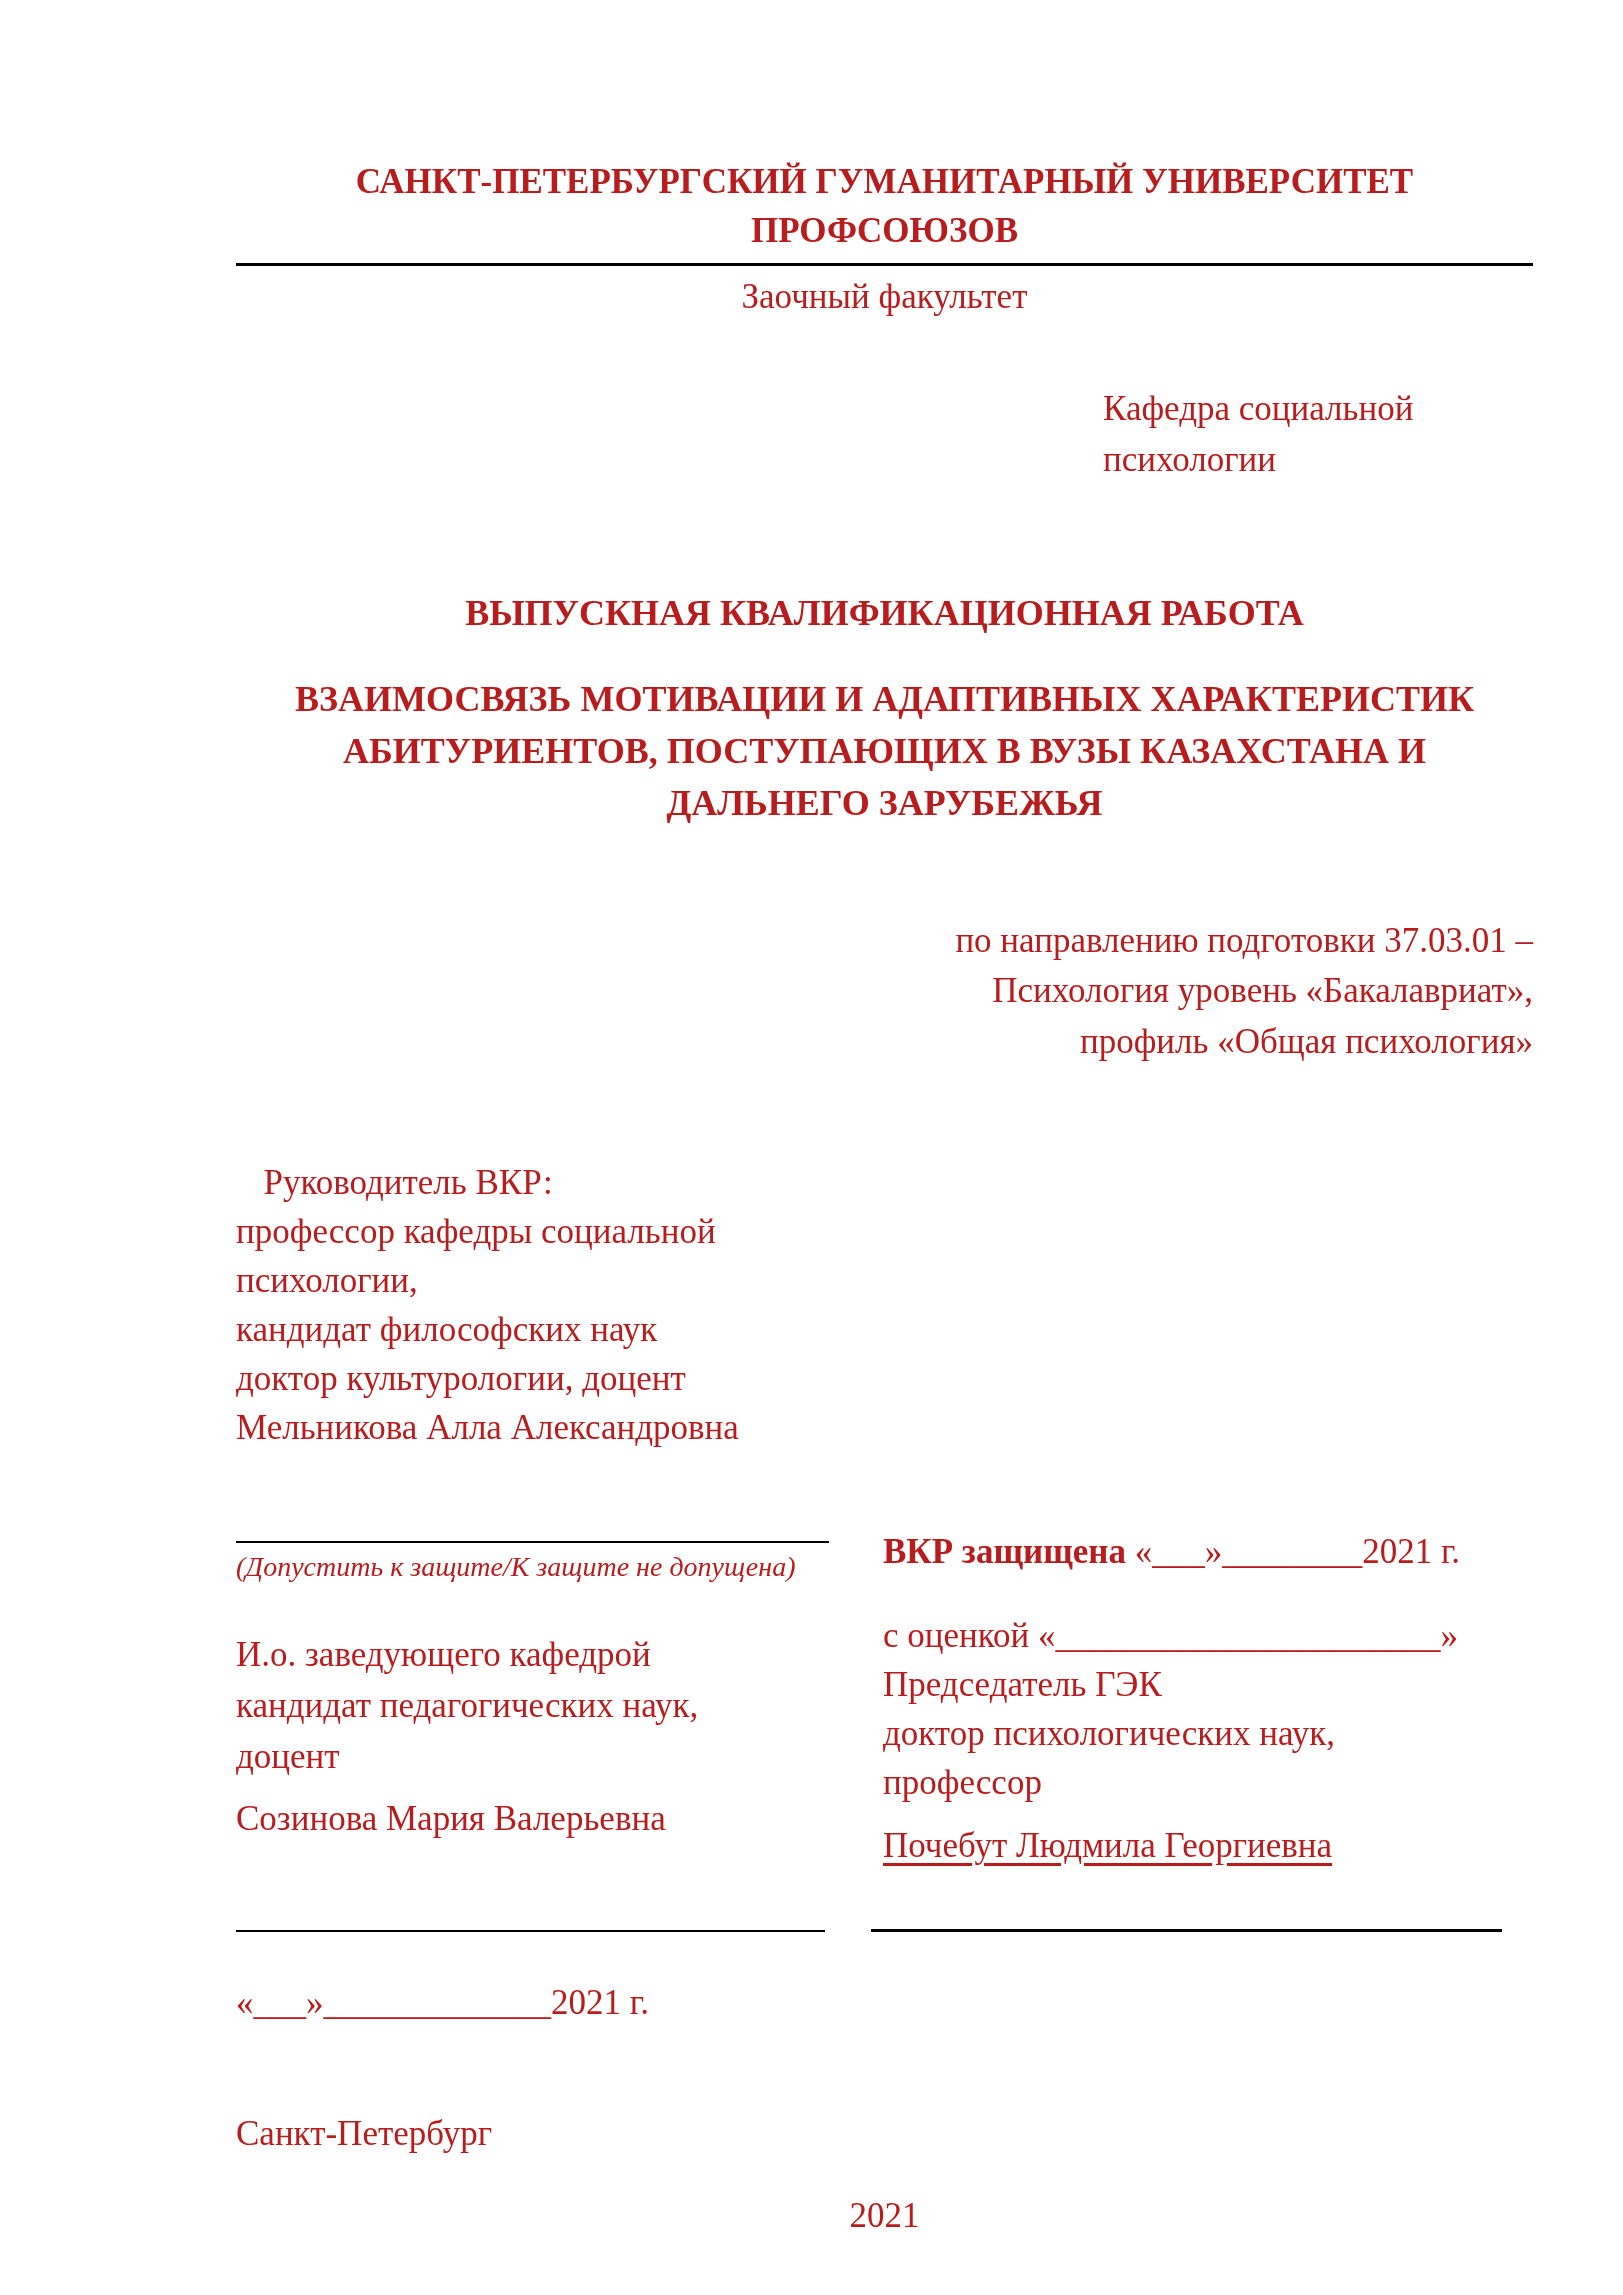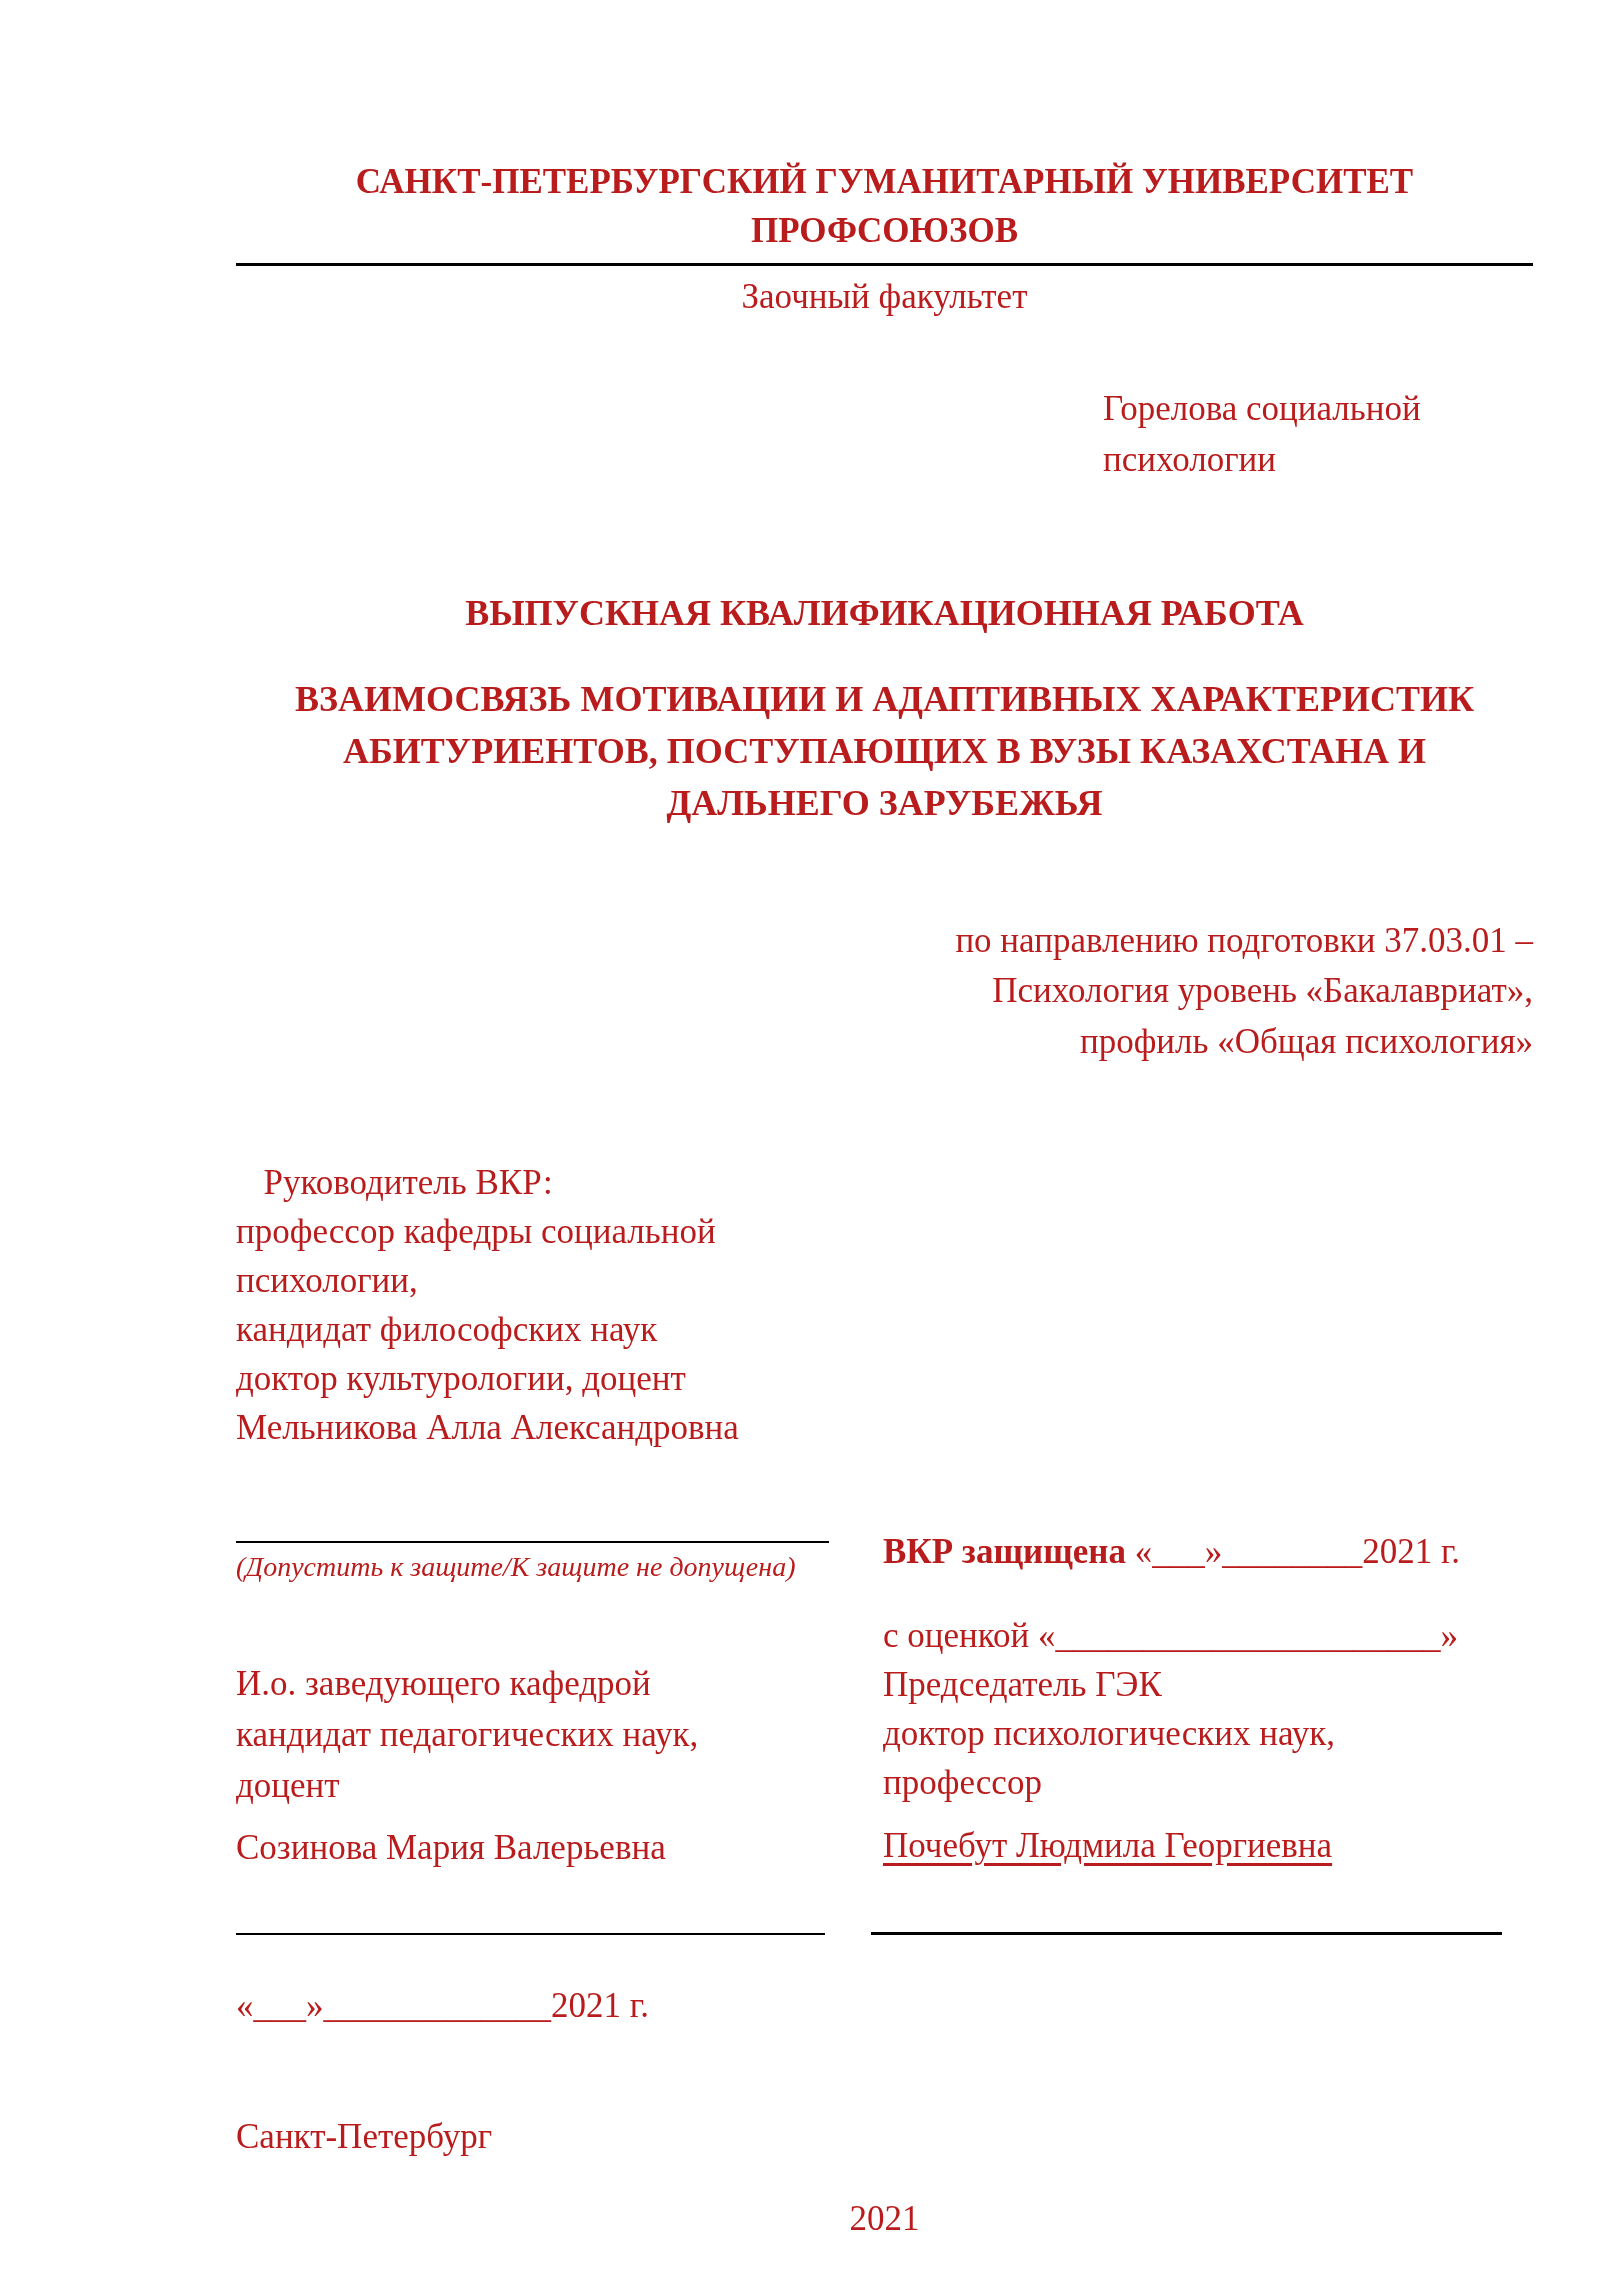--- a/index.html
+++ b/index.html
@@ -48,21 +48,21 @@
   .sig-student { margin-left: 59px; margin-top: 46px; height: 0; }
   .row-approval { margin-top: 75px; }
   .row-approval .col-right { padding-left: 35px; }
   .sig-admission { width: 593px; height: 15.7px; }
   .caption {
     font-style: italic;
     font-size: 28px;
     margin-top: 6.3px;
     line-height: 1.3;
   }
-  .head-block { margin-top: 74px; line-height: 1.45; }
+  .head-block { margin-top: 45px; line-height: 1.45; }
   .head-block .last-line { margin-top: 11px; }
   .defended-line .b { font-weight: bold; }
   .grade-line { margin-top: 35px; }
   .chair-name {
     text-decoration: underline;
     text-underline-offset: 6.3px;
     margin-top: 14px;
   }
   .row-signatures { margin-top: 59px; align-items: flex-end; }
   .sig-bottom-left { width: 589px; height: 0; border-bottom-width: 2.4px; }
@@ -74,21 +74,21 @@
 </style>
 </head>
 <body>
 
 <div class="page">
 
   <div class="university">САНКТ-ПЕТЕРБУРГСКИЙ ГУМАНИТАРНЫЙ УНИВЕРСИТЕТ ПРОФСОЮЗОВ</div>
   <div class="faculty">Заочный факультет</div>
 
   <div class="department">
-    <div>Горелова социальной</div>
+    <div>Кафедра социальной</div>
     <div>психологии</div>
   </div>
 
   <div class="work-type">ВЫПУСКНАЯ КВАЛИФИКАЦИОННАЯ РАБОТА</div>
 
   <div class="title">
     <div>ВЗАИМОСВЯЗЬ МОТИВАЦИИ И АДАПТИВНЫХ ХАРАКТЕРИСТИК</div>
     <div>АБИТУРИЕНТОВ, ПОСТУПАЮЩИХ В ВУЗЫ КАЗАХСТАНА И</div>
     <div>ДАЛЬНЕГО ЗАРУБЕЖЬЯ</div>
   </div>

